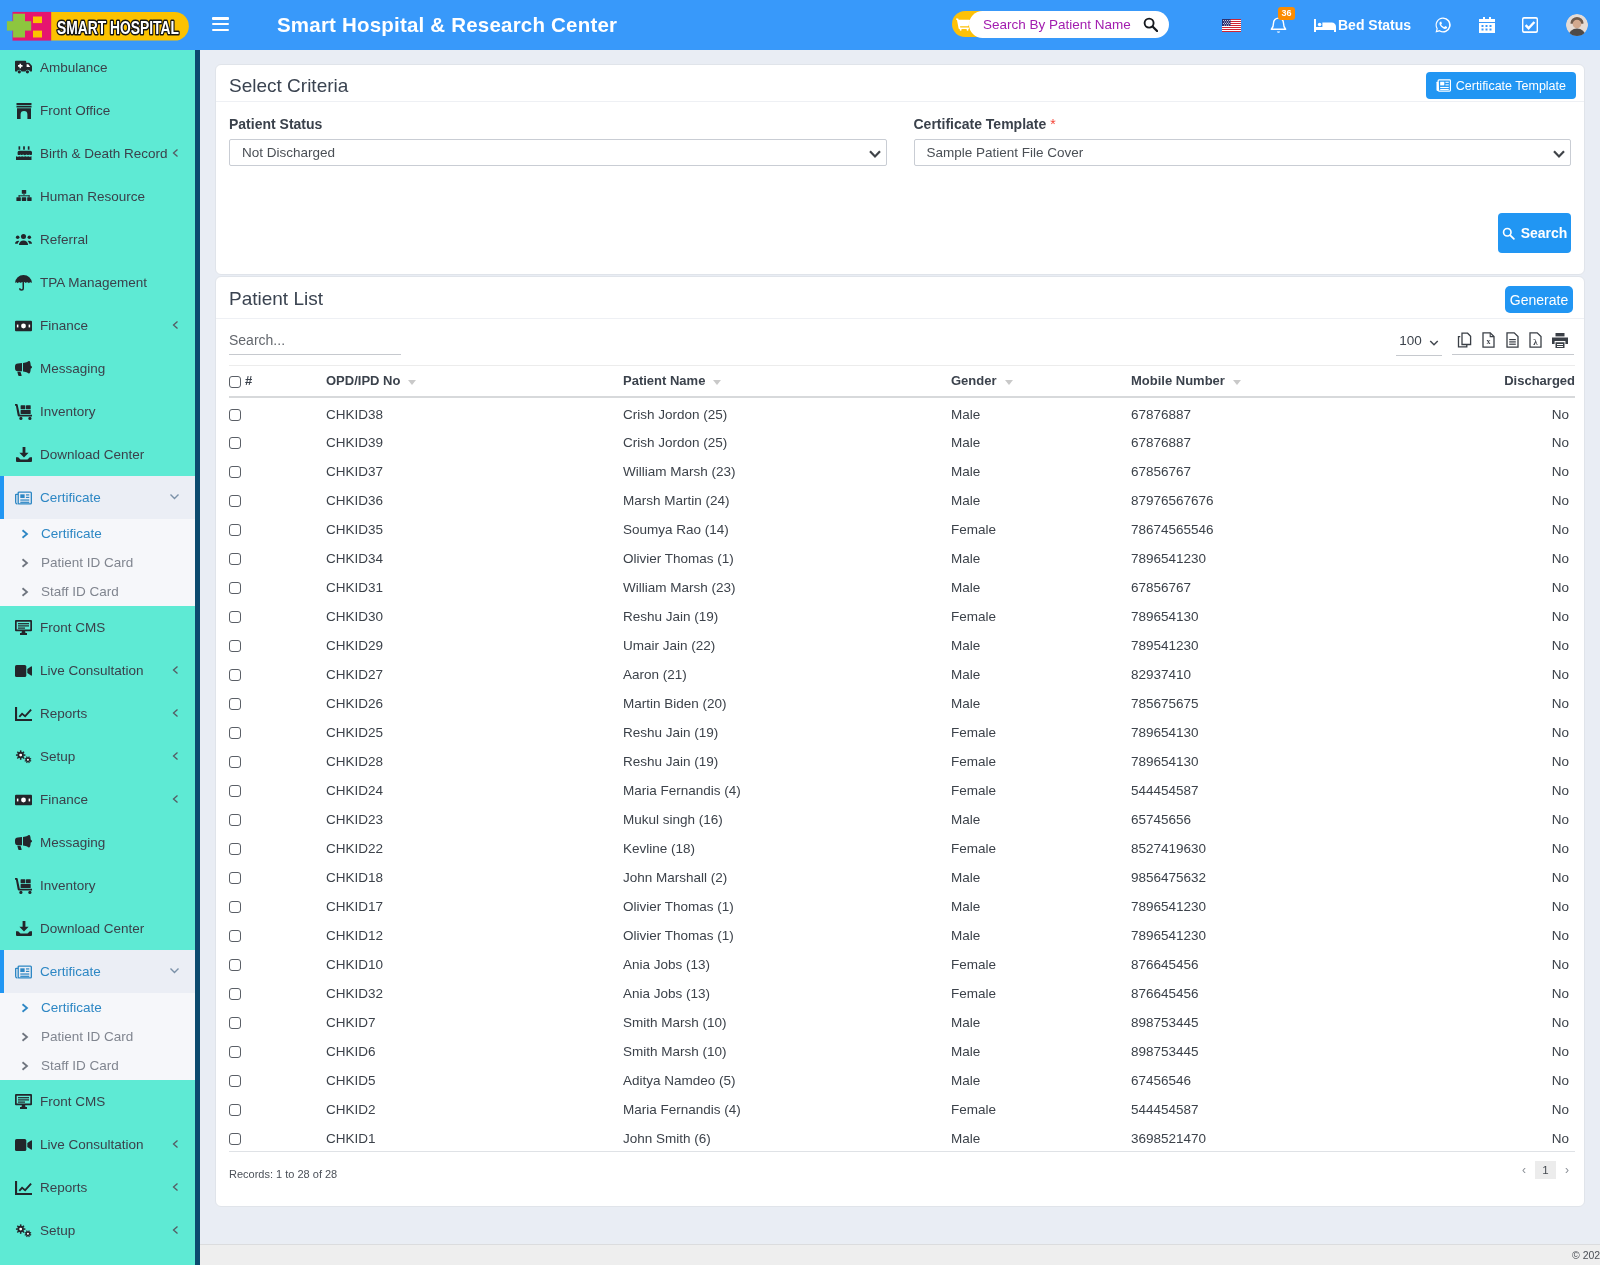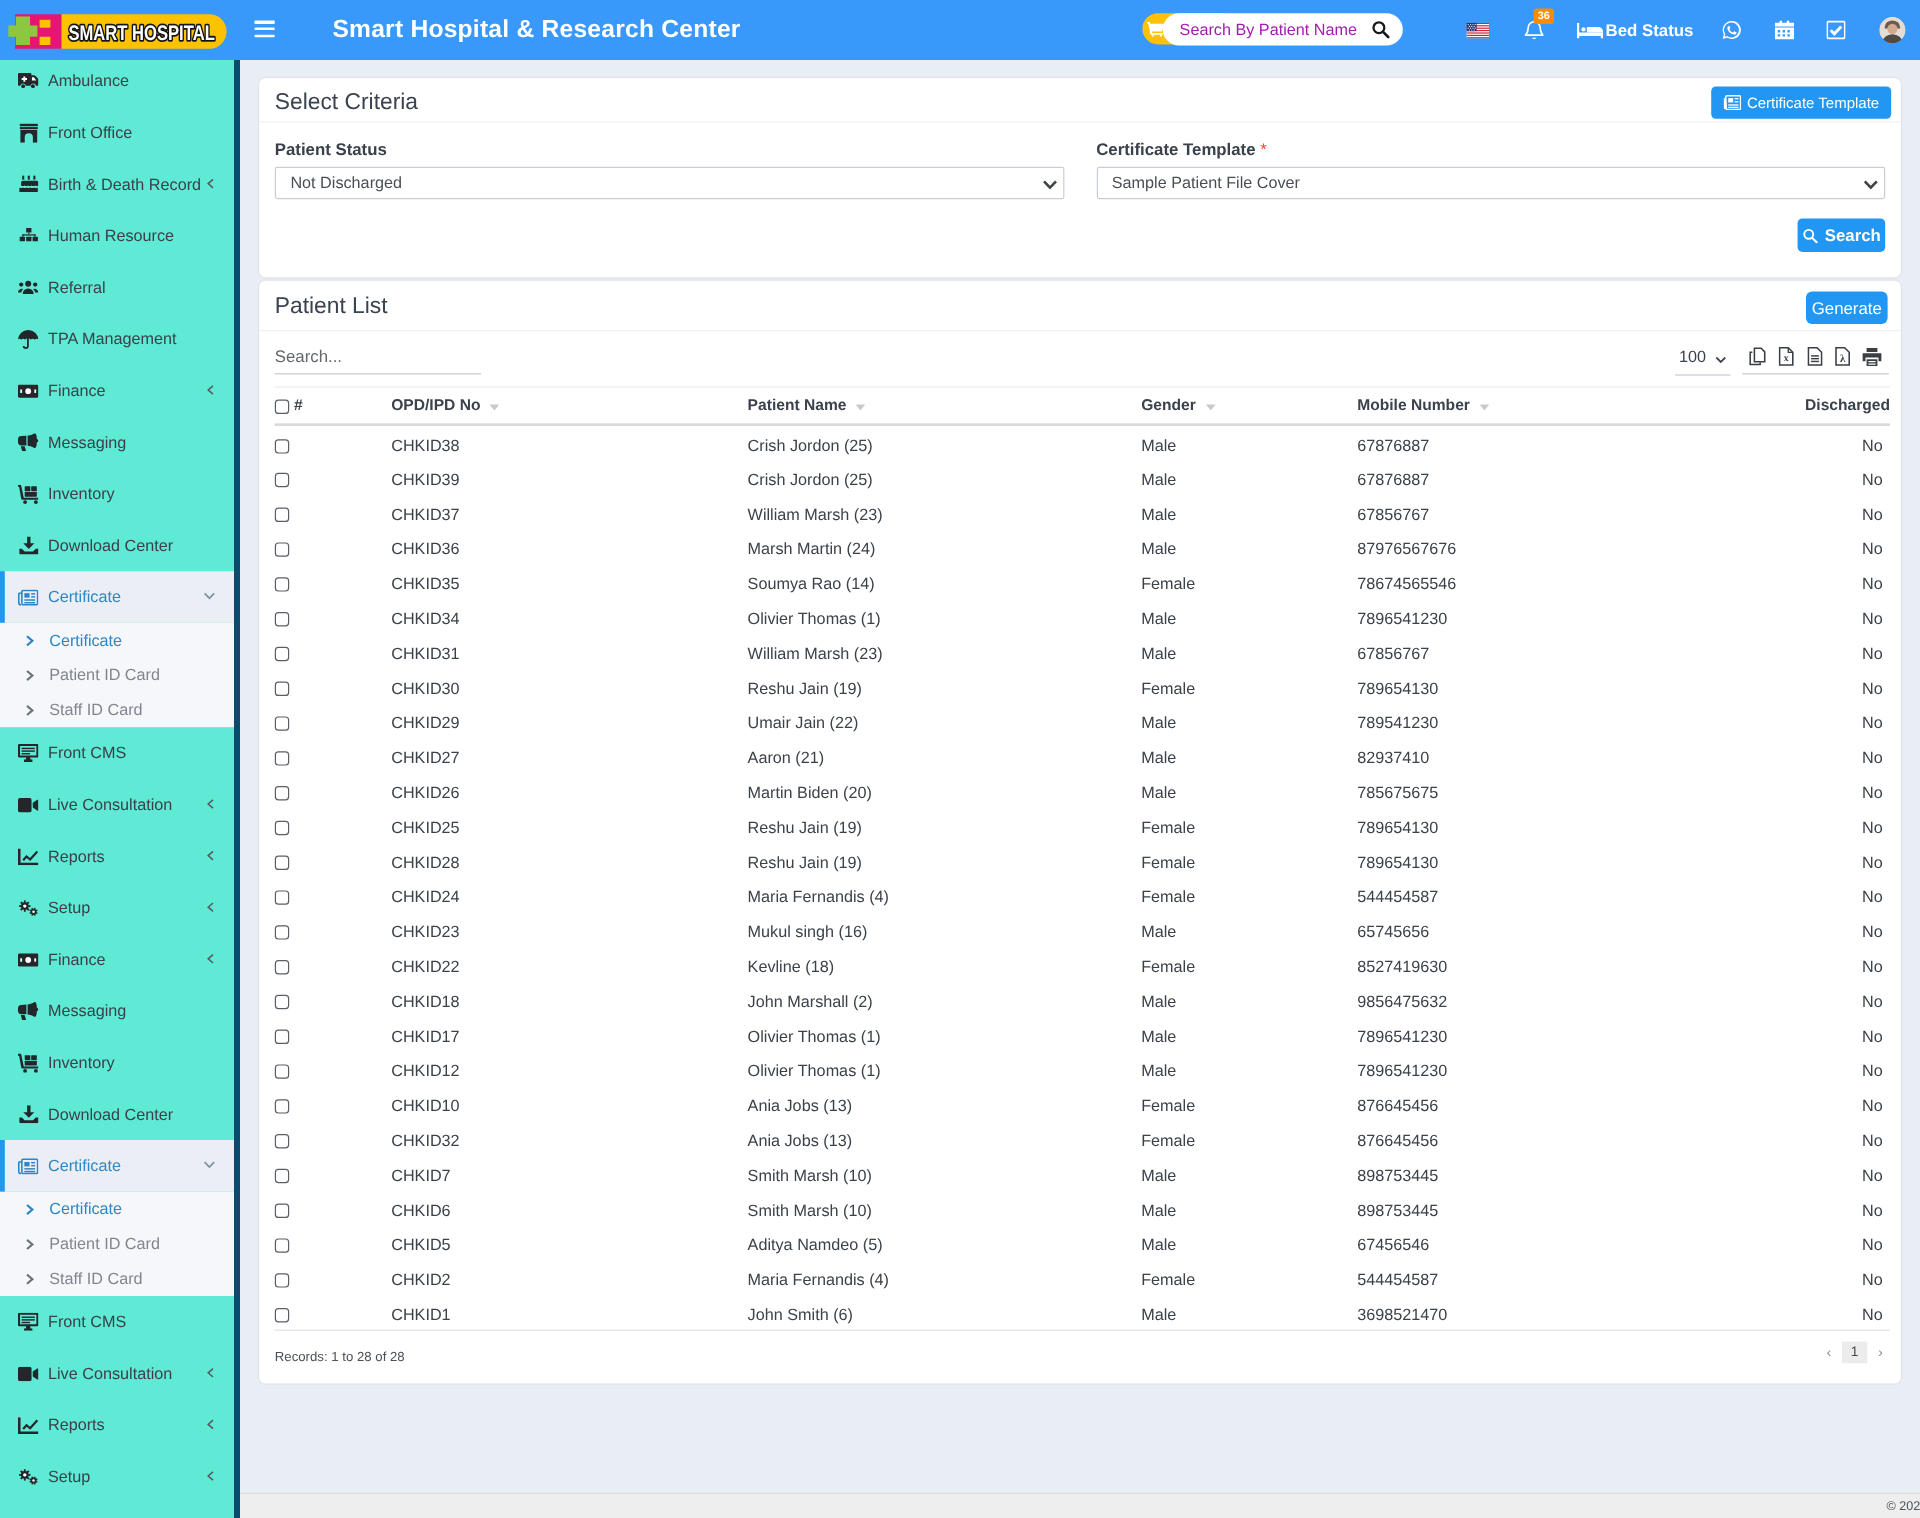--- a/index.html
+++ b/index.html
@@ -44,24 +44,24 @@
 .btn-ct{position:absolute;right:8px;top:7px;height:27px;padding:0 10px;font-size:12.5px;gap:5px;}
 .btn-gen{position:absolute;right:11px;top:9px;width:68px;height:27px;font-size:14px;border-radius:5px;}
 .cbody{padding:14px 13px 21px;}
 .frow{display:flex;gap:27px;}
 .fcol{flex:1;}
 .fcol label{display:block;font-size:14px;font-weight:bold;color:#3a414b;margin-bottom:7px;}
 .fcol label em{color:#f44336;font-style:normal;font-weight:400;}
 .sel{width:100%;height:27px;border:1px solid #c9cdd4;border-radius:2px;font-size:13.5px;color:#4a4f55;padding-left:12px;display:flex;align-items:center;position:relative;background:#fff;}
 .sel svg{position:absolute;right:5px;top:10px;}
 .srow{margin-top:16px;display:flex;justify-content:flex-end;}
-.btn-search{width:73px;height:28px;font-size:14px;font-weight:bold;}
+.btn-search{width:73px;height:40px;font-size:14px;font-weight:bold;margin-top:31px;}
 
 .c2{margin-top:1px;margin-bottom:0;}
-.tbody2{padding:0 9px 4px 13px;}
+.tbody2{padding:0 9px 14px 13px;}
 .toolbar{position:relative;height:46px;}
 .tsearch{position:absolute;left:0;top:13px;width:172px;border-bottom:1px solid #c6c9ce;font-size:14px;color:#63676d;padding-bottom:6px;}
 .len{position:absolute;right:133px;top:14px;width:46px;border-bottom:1px solid #c6c9ce;padding-bottom:7px;font-size:13.5px;color:#3d434c;display:flex;align-items:flex-end;gap:7px;justify-content:center;}
 .expo{position:absolute;right:1px;top:13px;width:122px;border-bottom:1px solid #c6c9ce;padding:0 6px 6px 5px;box-sizing:border-box;display:flex;justify-content:space-between;align-items:center;color:#3a3f46;}
 table{border-collapse:collapse;width:100%;table-layout:fixed;border-top:1px solid #ececec;}
 th{font-size:13px;color:#3b424c;text-align:left;font-weight:bold;height:31px;border-bottom:2px solid #d7d9db;vertical-align:middle;}
 td{font-size:13.5px;color:#3c424a;height:29px;vertical-align:middle;padding-top:5px;box-sizing:border-box;}
 .cbx{width:12px;height:12px;border:1.4px solid #5a5f66;border-radius:3px;display:inline-block;vertical-align:middle;}
 .caret{display:inline-block;width:0;height:0;border-left:4.5px solid transparent;border-right:4.5px solid transparent;border-top:5.5px solid #c9c9c9;margin-left:8px;}
 th.dis{text-align:right;padding-right:0;}td.dis{text-align:right;padding-right:6px;}

